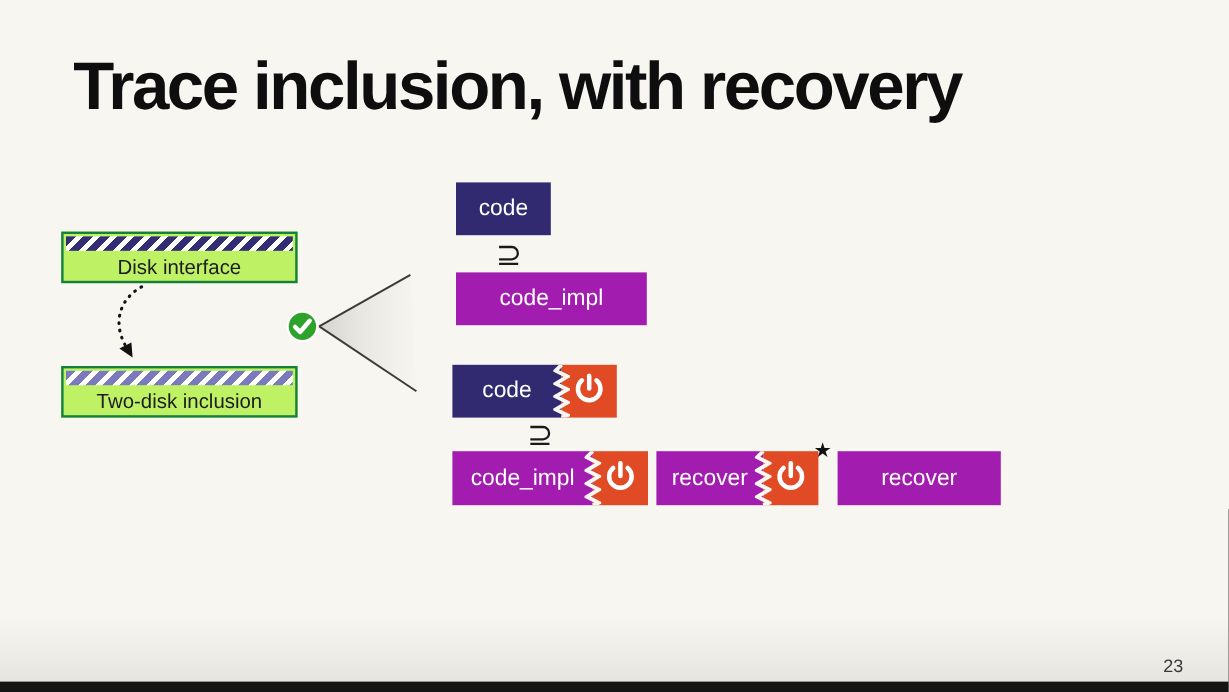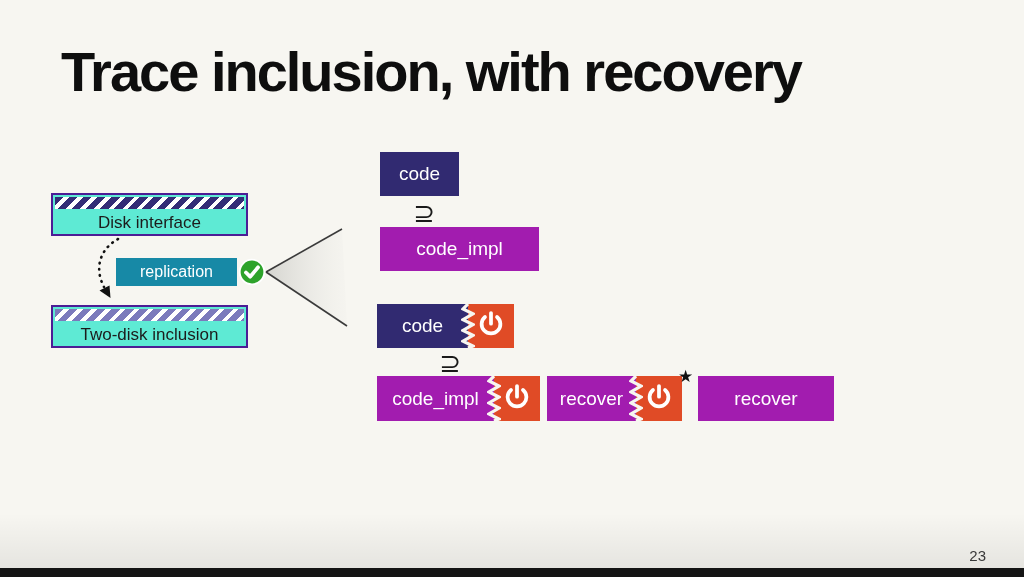--- a/index.html
+++ b/index.html
@@ -20,22 +20,22 @@
     letter-spacing: -2px;
     color: #0e0e0e;
     margin: 11px;
     white-space: nowrap;
   }
   
   .iface-box {
     position: absolute;
     width: 197px;
     height: 43px;
-    background: #5eead4;
-    border: 2px solid #4c1d95;
+    background: #bef264;
+    border: 2px solid #15803d;
     box-sizing: border-box;
   }
   .hatch {
     height: 12px;
     margin: 2px 2px 0 2px;
   }
   .hatch.navy {
     background: repeating-linear-gradient(135deg, #332d76 0 6px, #ffffff 6px 10px);
   }
   .hatch.lilac {
@@ -156,23 +156,20 @@
   <div class="iface-box" style="left:51px; top:193px;">
     <div class="hatch navy"></div>
     <span class="iface-label">Disk interface</span>
   </div>
 
   <svg class="arrow-svg" width="52" height="68" viewBox="0 0 52 68">
     <path d="M30 3 C 12 13, 6 32, 16 51" fill="none" stroke="#111" stroke-width="2.6" stroke-linecap="round" stroke-dasharray="0.6 5.6"></path>
     <path d="M22.5 62 L11.5 54.5 L21.5 49.5 Z" fill="#111"></path>
   </svg>
 
-  <div class="replication-badge">
-    <span>replication</span>
-  </div>
 
   <div class="check-wrap">
     <svg width="28" height="28" viewBox="0 0 30 30">
       <circle cx="15" cy="15" r="13.2" fill="#2ea32b" stroke="#ffffff" stroke-width="2"></circle>
       <path d="M8.5 15.5 L13 20 L21.5 10" fill="none" stroke="#ffffff" stroke-width="4" stroke-linecap="round" stroke-linejoin="round"></path>
     </svg>
   </div>
 
   <div class="iface-box" style="left:51px; top:305px;">
     <div class="hatch lilac"></div>

